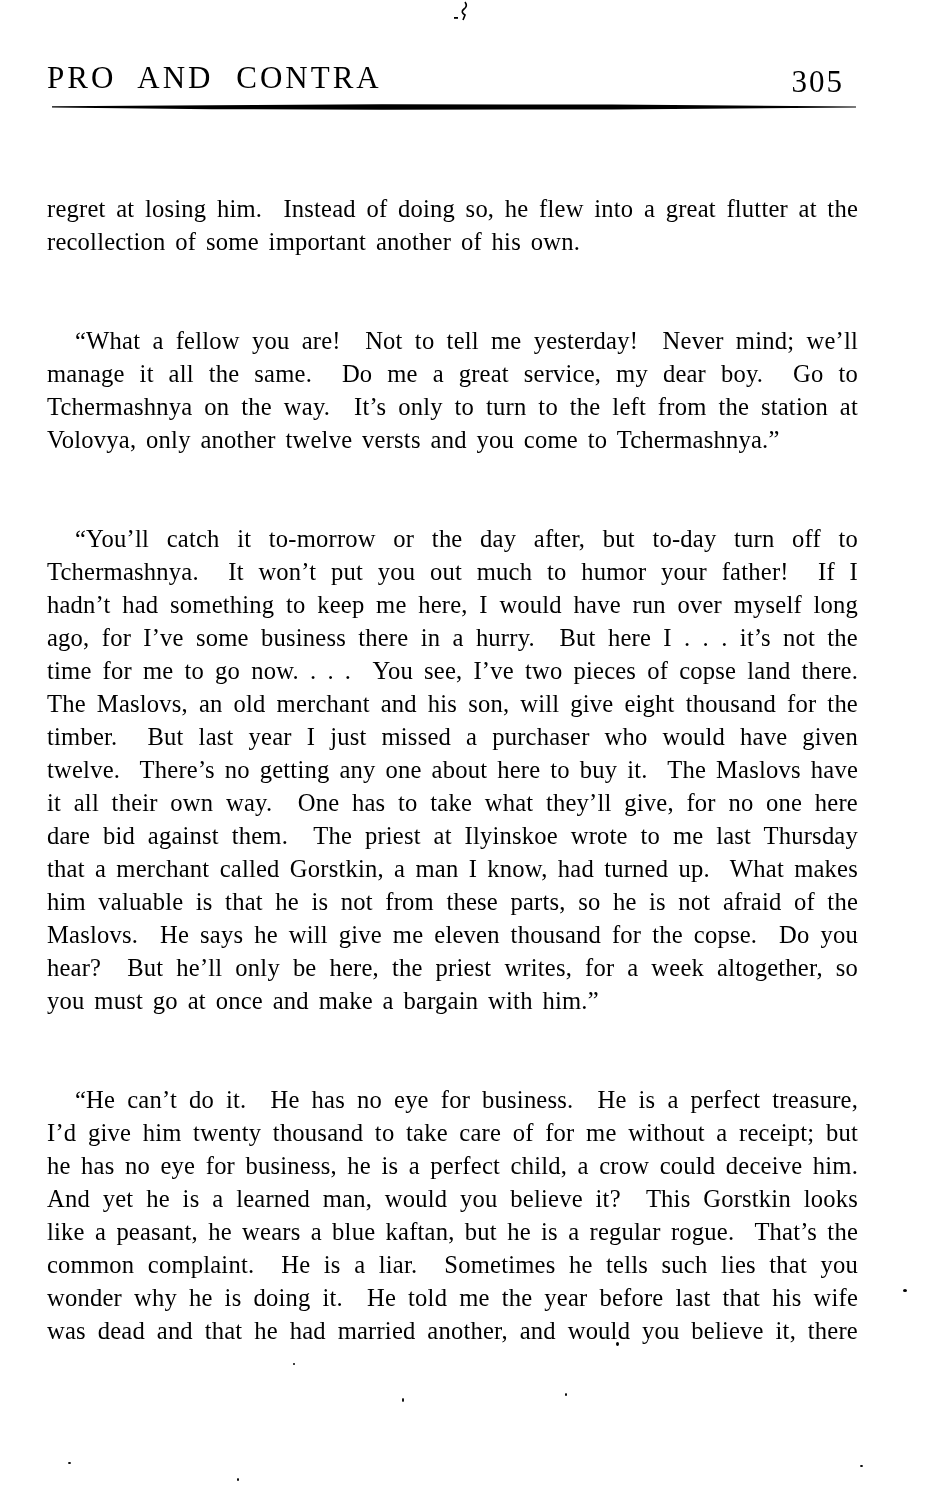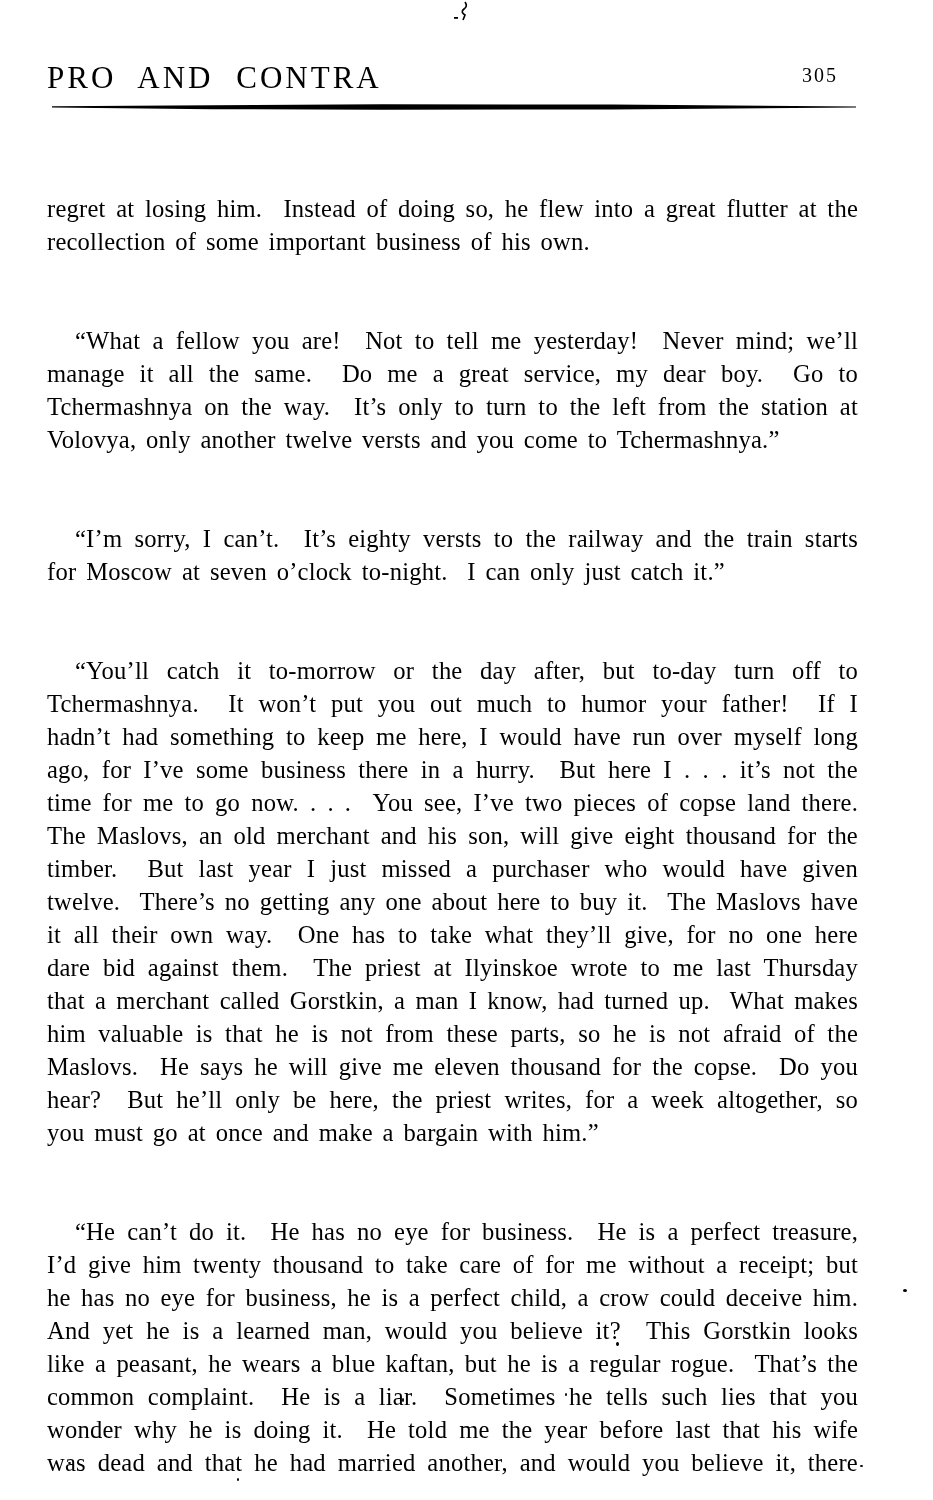--- a/index.html
+++ b/index.html
@@ -27,23 +27,23 @@
     left: 0; right: 0;
     text-align: left;
     font-size: 31px;
     letter-spacing: 3px;
     word-spacing: 12px;
     white-space: nowrap;
     font-variant: normal;
   }
   .folio {
     position: absolute;
-    right: 20px;
+    right: 14px;
     top: 4px;
-    font-size: 20px;
+    font-size: 31px;
     letter-spacing: 2px;
     margin-left: 48px;
   }
 
   
   .rule {
     position: absolute;
     top: 103px;
     left: 52px;
     display: block;
@@ -83,23 +83,22 @@
   <div class="running-head">
     <span class="head-title">PRO AND CONTRA</span>
     <span class="folio">305</span>
   </div>
 
   <svg class="rule" width="804" height="9" viewBox="0 0 804 9">
     <polygon fill="#000" points="0,3.2 160,2.2 330,1.2 560,1.6 804,3.4 804,4.6 560,6.4 330,6.8 160,6.2 0,4.6"></polygon>
   </svg>
 
   <main class="body-text">
-    <p>regret at losing him.  Instead of doing so, he flew into a great flutter at the recollection of some important business of his own.</p>
+    <p>regret at losing him.  Instead of doing so, he flew into a great flutter at the recollection of some important another of his own.</p>
     <p class="indent">“What a fellow you are!  Not to tell me yesterday!  Never mind; we’ll manage it all the same.  Do me a great service, my dear boy.  Go to Tchermashnya on the way.  It’s only to turn to the left from the station at Volovya, only another twelve versts and you come to Tchermashnya.”</p>
-    <p class="indent">“I’m sorry, I can’t.  It’s eighty versts to the railway and the train starts for Moscow at seven o’clock to-night.  I can only just catch it.”</p>
     <p class="indent">“You’ll catch it to-morrow or the day after, but to-day turn off to Tchermashnya.  It won’t put you out much to humor your father!  If I hadn’t had something to keep me here, I would have run over myself long ago, for I’ve some business there in a hurry.  But here I . . . it’s not the time for me to go now. . . .  You see, I’ve two pieces of copse land there.  The Maslovs, an old merchant and his son, will give eight thousand for the timber.  But last year I just missed a purchaser who would have given twelve.  There’s no getting any one about here to buy it.  The Maslovs have it all their own way.  One has to take what they’ll give, for no one here dare bid against them.  The priest at Ilyinskoe wrote to me last Thursday that a merchant called Gorstkin, a man I know, had turned up.  What makes him valuable is that he is not from these parts, so he is not afraid of the Maslovs.  He says he will give me eleven thousand for the copse.  Do you hear?  But he’ll only be here, the priest writes, for a week altogether, so you must go at once and make a bargain with him.”</p>
     <p class="indent justify-last">“He can’t do it.  He has no eye for business.  He is a perfect treasure, I’d give him twenty thousand to take care of for me without a receipt; but he has no eye for business, he is a perfect child, a crow could deceive him.  And yet he is a learned man, would you believe it?  This Gorstkin looks like a peasant, he wears a blue kaftan, but he is a regular rogue.  That’s the common complaint.  He is a liar.  Sometimes he tells such lies that you wonder why he is doing it.  He told me the year before last that his wife was dead and that he had married another, and would you believe it, there</p>
   </main>
 
   <svg class="squiggle" style="left:448px; top:1px;" width="30" height="26" viewBox="0 0 30 26">
     <path d="M 17 1 q 3 4 -1 7 q -4 3 1 6 l -2 5" stroke="#000" stroke-width="1.6" fill="none"></path>
     <rect x="6" y="16" width="4" height="1.8" fill="#000"></rect>
   </svg>
   <div class="speck" style="left:903px; top:1289px; width:4px; height:3px;"></div>
   <div class="speck" style="left:616px; top:1342px; width:3px; height:4px;"></div>

